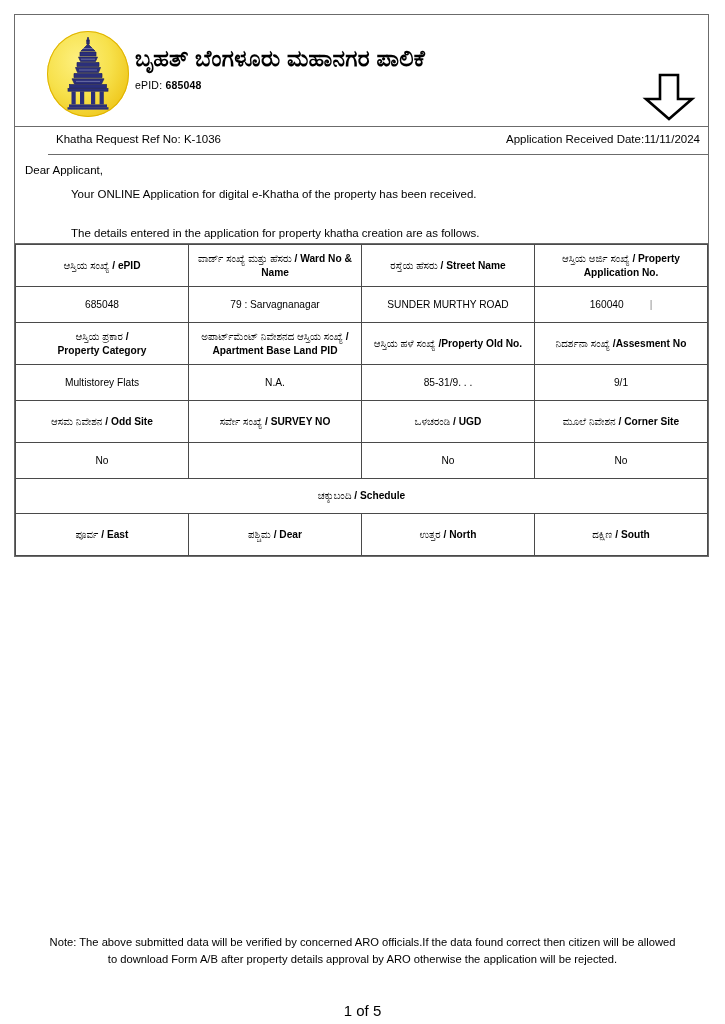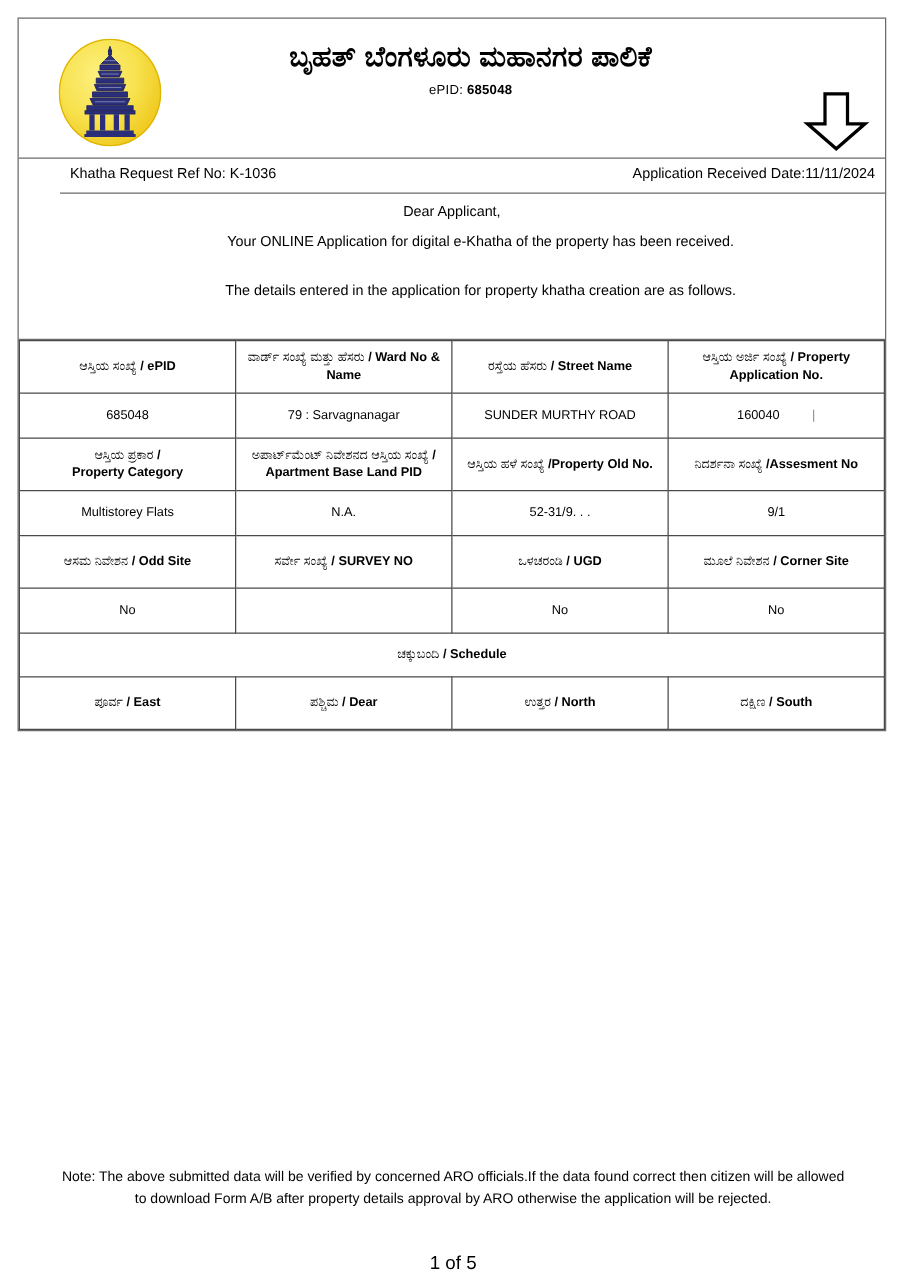--- a/index.html
+++ b/index.html
@@ -57,22 +57,22 @@
     left: 17px;
     top: 9px;
     width: 60px;
     height: 74px;
   }
 
   .header-titles {
     position: absolute;
     left: 120px;
     right: 90px;
-    top: 17px;
-    text-align: center;
+    top: 30px;
+    text-align: left;
   }
   .kannada-title {
     font-size: 22.5px;
     font-weight: 600;
     letter-spacing: 0.3px;
     line-height: 1.25;
     white-space: nowrap;
   }
   .ack-title {
     margin-top: 10px;
@@ -112,23 +112,22 @@
   }
   .ref-right {
     position: absolute;
     right: 8px;
     top: 6px;
     font-size: 11.5px;
   }
 
   
   .letter-body {
-    padding: 9px 10px 28px 10px;
+    padding: 9px 10px 0 10px;
     border-bottom: 1.5px solid #6b6b6b;
-    text-align: center;
   }
   .salutation {
     font-size: 11.5px;
     margin-bottom: 12px;
   }
   .para {
     font-size: 11.5px;
     margin-left: 46px;
     margin-bottom: 27px;
   }
@@ -312,21 +311,21 @@
           <span> /</span><span>Property Old No.</span>
         </td>
         <td class="hdr">
           <span class="kn">ನಿದರ್ಶನಾ ಸಂಖ್ಯೆ</span>
           <span>/</span><span>Assesment No</span>
         </td>
       </tr>
       <tr>
         <td class="val">Multistorey Flats</td>
         <td class="val">N.A.</td>
-        <td class="val">52-31/9. . .</td>
+        <td class="val">85-31/9. . .</td>
         <td class="val">9/1</td>
       </tr>
 
       <tr>
         <td class="hdr">
           <span class="kn">ಆಸಮ ನಿವೇಶನ</span>
           <span> / </span>
           <span>Odd Site</span>
         </td>
         <td class="hdr">

